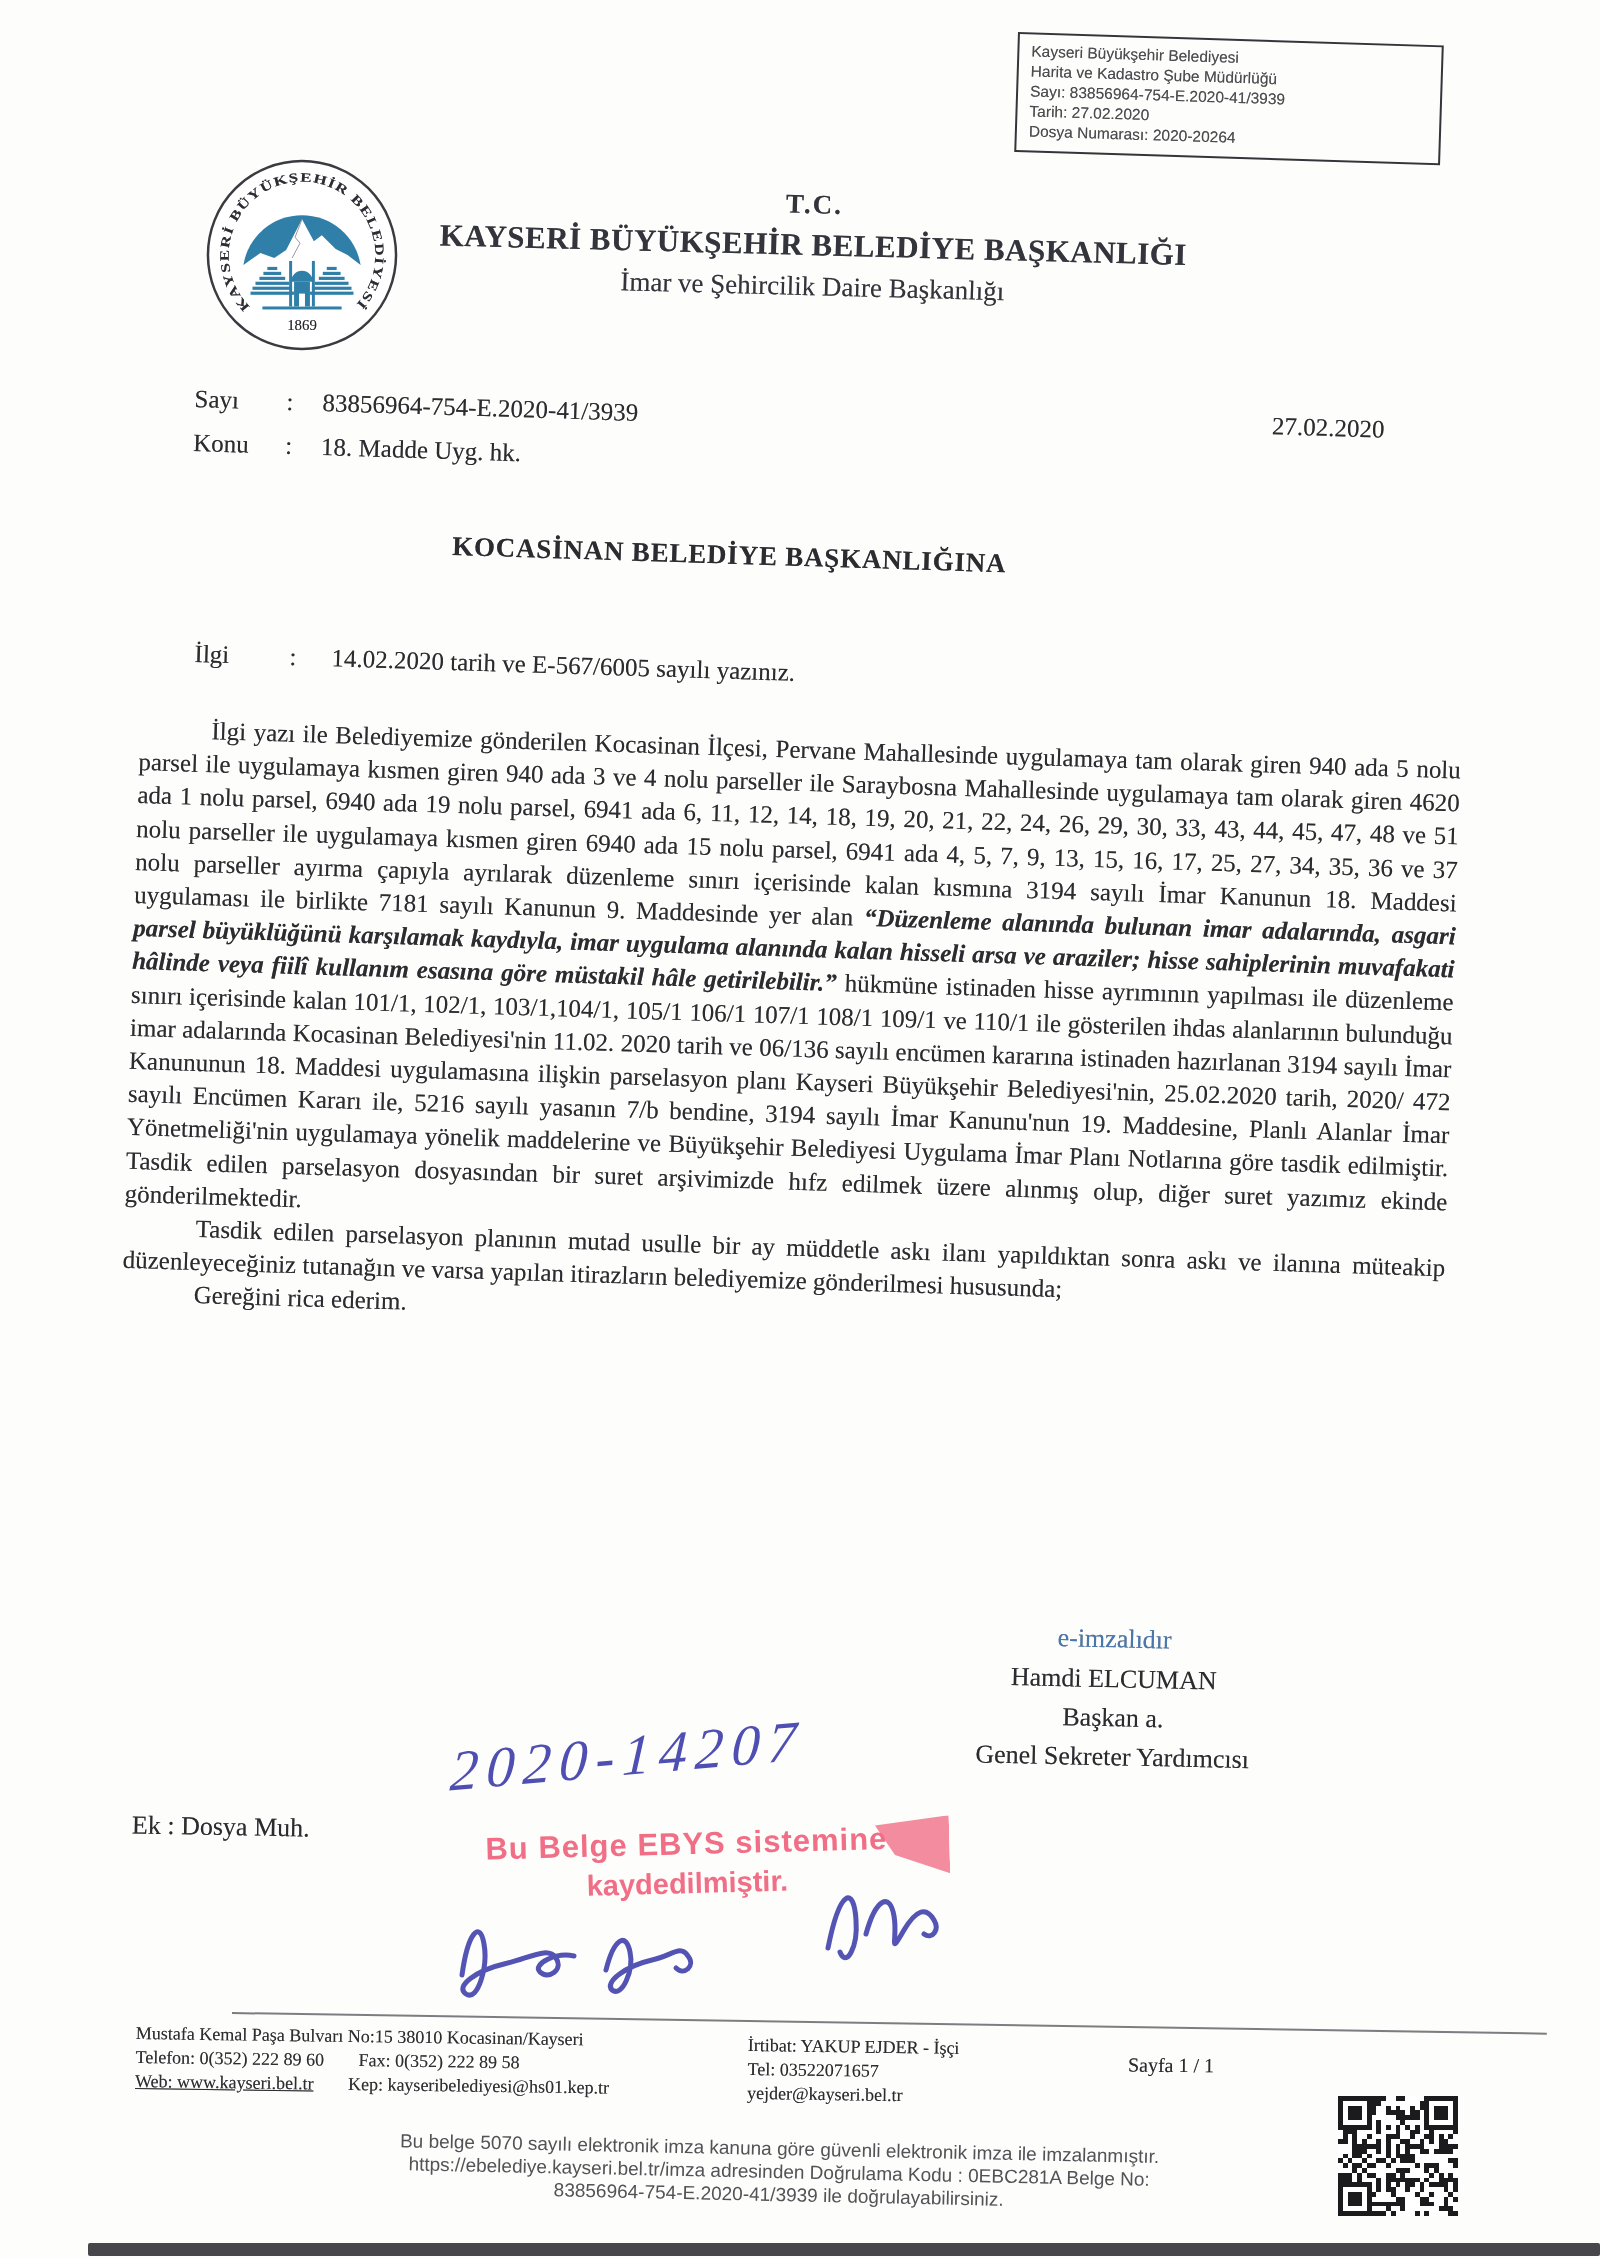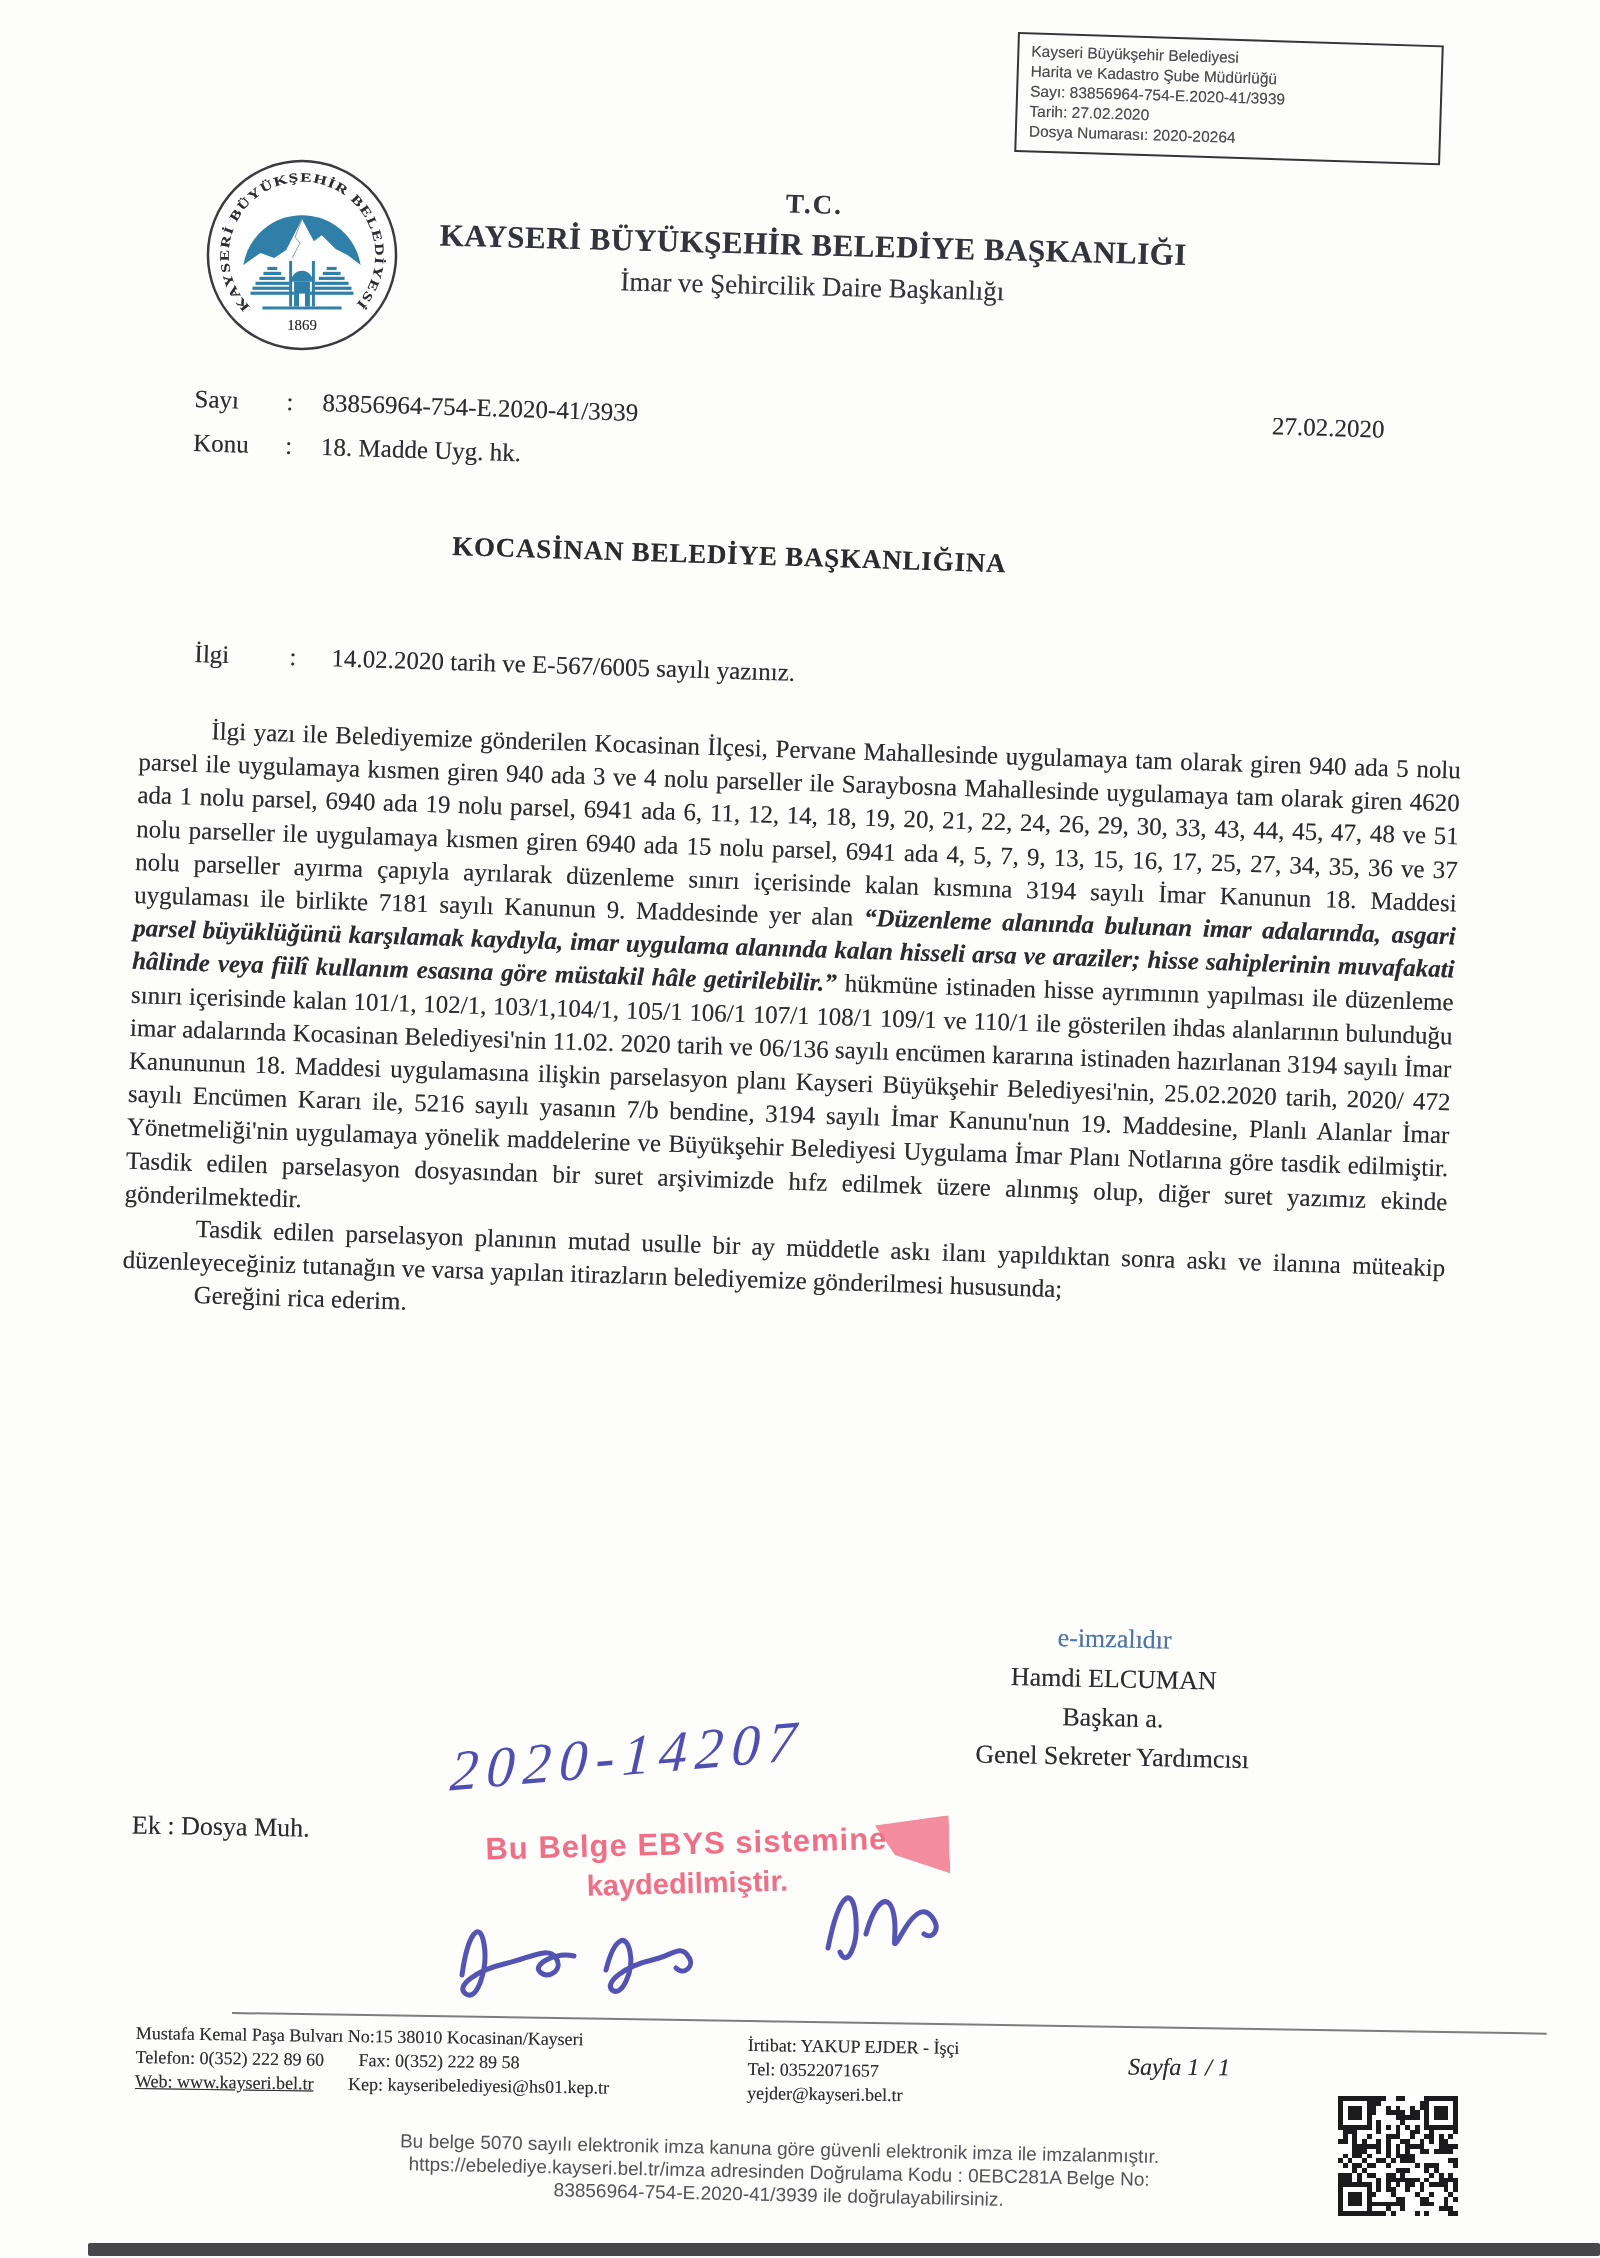--- a/index.html
+++ b/index.html
@@ -71,22 +71,22 @@
   .scribble{position:absolute; left:448px; top:1870px;}
   
   .divider{position:absolute; left:232px; top:2012px; width:1315px; height:2px;
     background:#66666b; opacity:.85; transform:rotate(.9deg); transform-origin:0 0;}
   .footer-left{position:absolute; left:136px; top:2021px; font-size:18px; line-height:24px;
     transform:rotate(.8deg); transform-origin:0 0; color:#2d2d32;}
   .footer-left .under{text-decoration:underline;}
   .footer-left .gap{margin-left:30px;}
   .footer-mid{position:absolute; left:748px; top:2033px; font-size:18px; line-height:24px;
     transform:rotate(.8deg); transform-origin:0 0;}
-  .footer-page{position:absolute; left:1128px; top:2054px; font-size:24px;
-    transform:rotate(.5deg);font-style:italic;}
+  .footer-page{position:absolute; left:1128px; top:2054px; font-size:20px;
+    transform:rotate(.5deg);}
   .notice{position:absolute; left:250px; top:2126px; width:1060px; text-align:center;
     font-family:"Liberation Sans","DejaVu Sans",sans-serif; font-size:19px; line-height:23px;
     color:#525257; transform:rotate(1.2deg); transform-origin:0 0; text-shadow:none;}
   .qr{position:absolute; left:1338px; top:2096px; width:120px; height:120px;}
   .scan-bar{position:absolute; left:88px; top:2243px; width:1512px; height:13px;
     background:#47474b; border-radius:2px;}
 </style>
 </head>
 <body>
 

